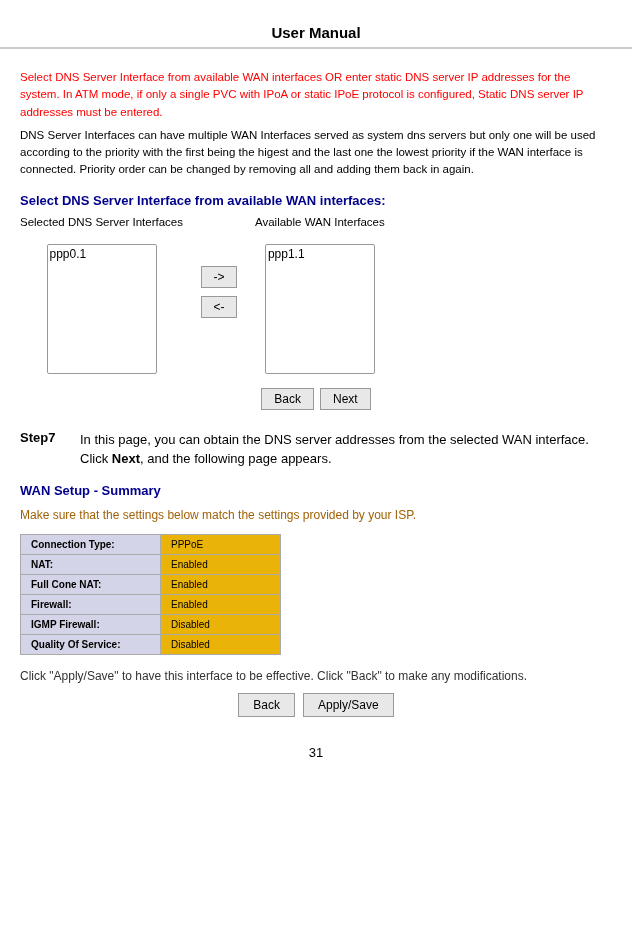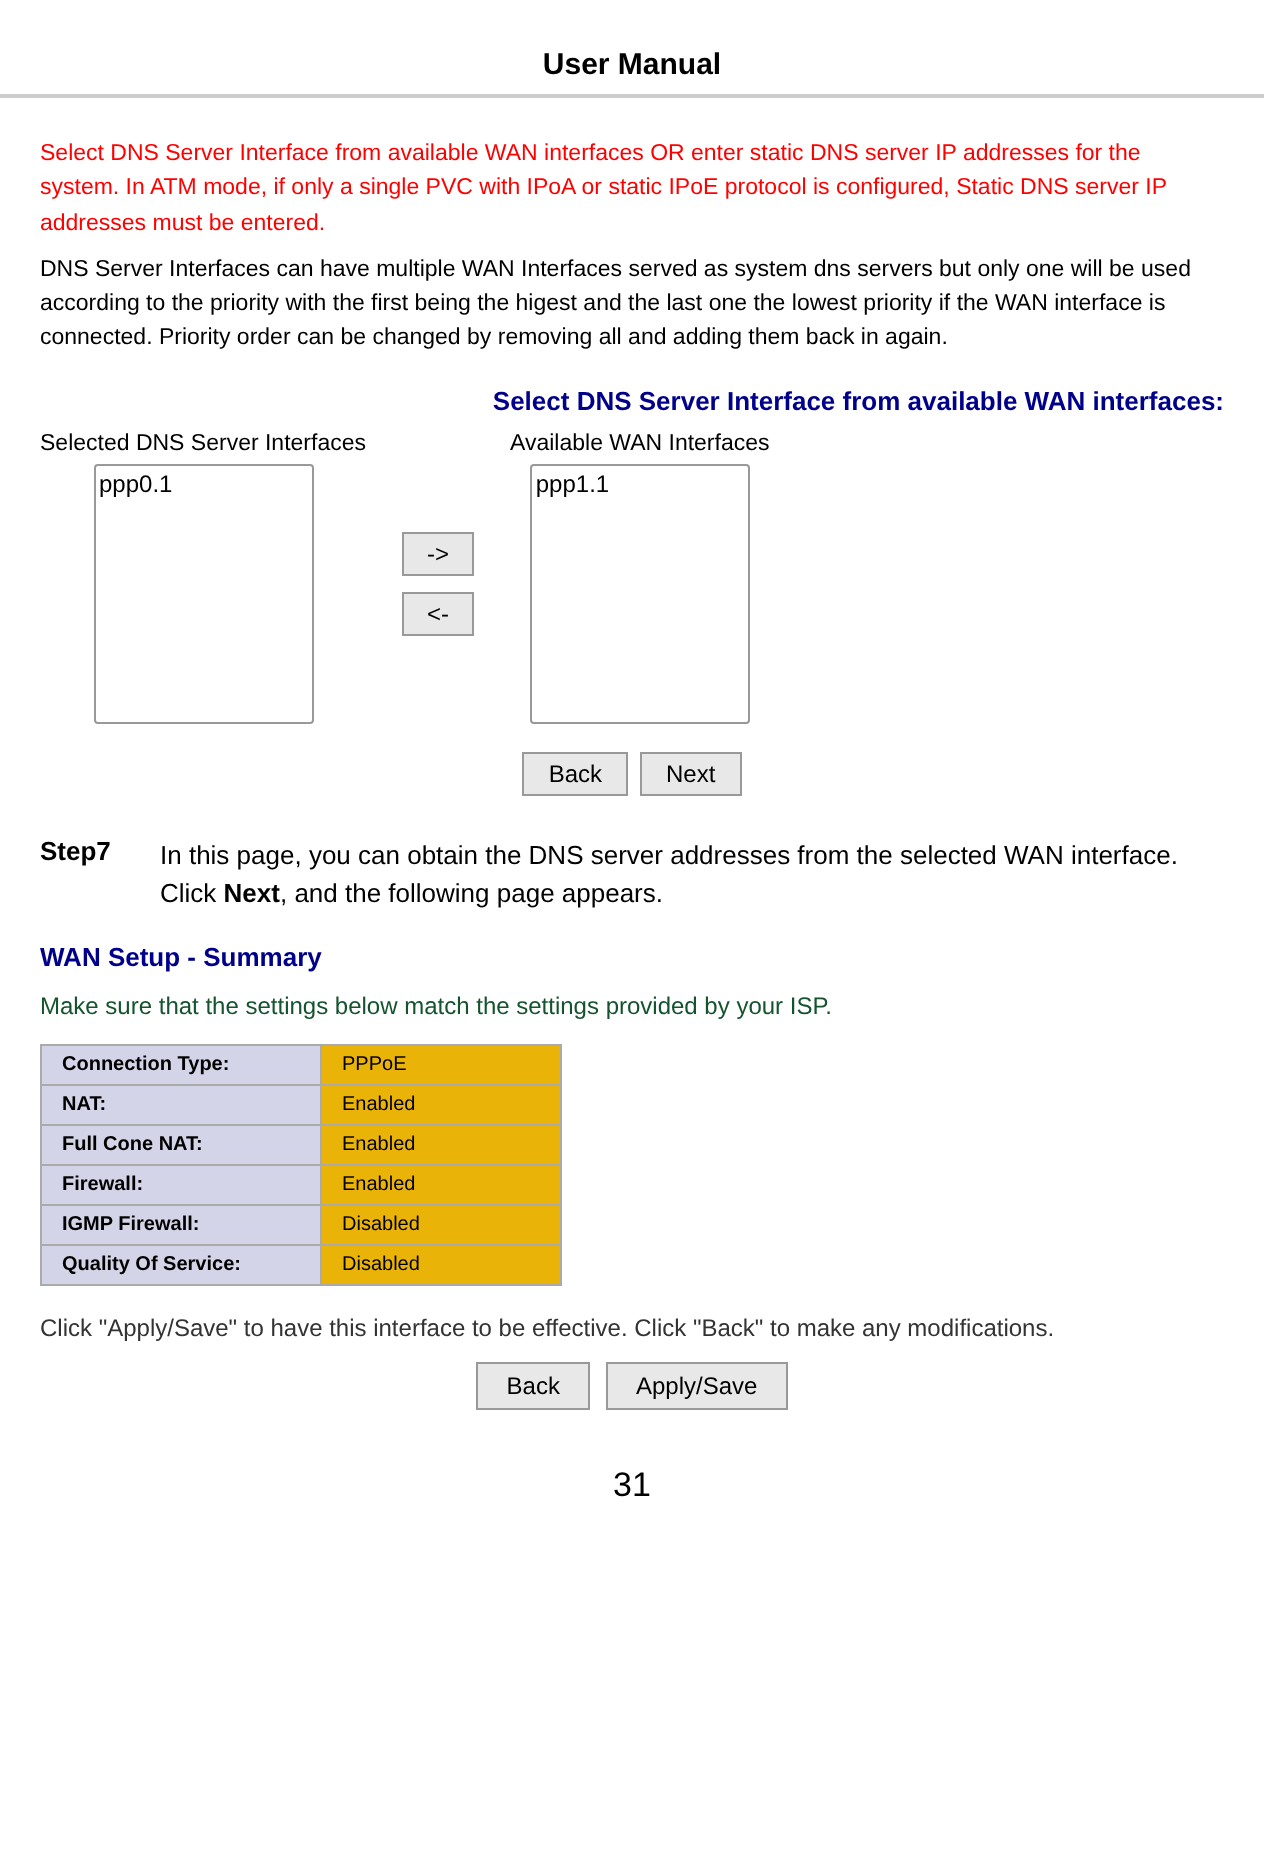--- a/index.html
+++ b/index.html
@@ -34,35 +34,34 @@
       margin-bottom: 6px;
     }
     .description-block .red-text {
       color: red;
     }
     .dns-interface-label {
       color: #00008B;
       font-weight: bold;
       font-size: 13px;
       margin: 14px 0 8px 0;
-      text-align: right;
     }
     .interface-section {
       display: flex;
       align-items: flex-start;
       margin-bottom: 10px;
     }
     .interface-col {
       display: flex;
       flex-direction: column;
       align-items: center;
     }
     .interface-col-label {
       font-size: 11.5px;
-      margin-bottom: 4px;
+      margin-bottom: 16px;
       text-align: center;
     }
     .interface-listbox {
       border: 1px solid #999;
       width: 110px;
       height: 130px;
       background: #fff;
       font-size: 12px;
       padding: 2px;
       overflow-y: auto;
@@ -118,21 +117,21 @@
       font-weight: bold;
     }
     .wan-summary-title {
       color: #00008B;
       font-weight: bold;
       font-size: 13px;
       margin-bottom: 10px;
     }
     .wan-summary-desc {
       font-size: 12px;
-      color: #14532d;
+      color: #a16207;
       margin-bottom: 12px;
     }
     .summary-table {
       border-collapse: collapse;
       margin-bottom: 14px;
       font-size: 10px;
     }
     .summary-table td {
       border: 1px solid #aaa;
       padding: 4px 10px;
@@ -160,21 +159,21 @@
     }
     .apply-btn {
       border: 1px solid #999;
       background: #e8e8e8;
       padding: 4px 14px;
       font-size: 12px;
       cursor: pointer;
     }
     .page-number {
       text-align: center;
-      font-size: 17px;
+      font-size: 13px;
       margin-top: 28px;
     }
     .divider {
       border: none;
       border-top: 1px solid #ccc;
       margin-bottom: 10px;
     }
   </style>
 </head>
 <body>

